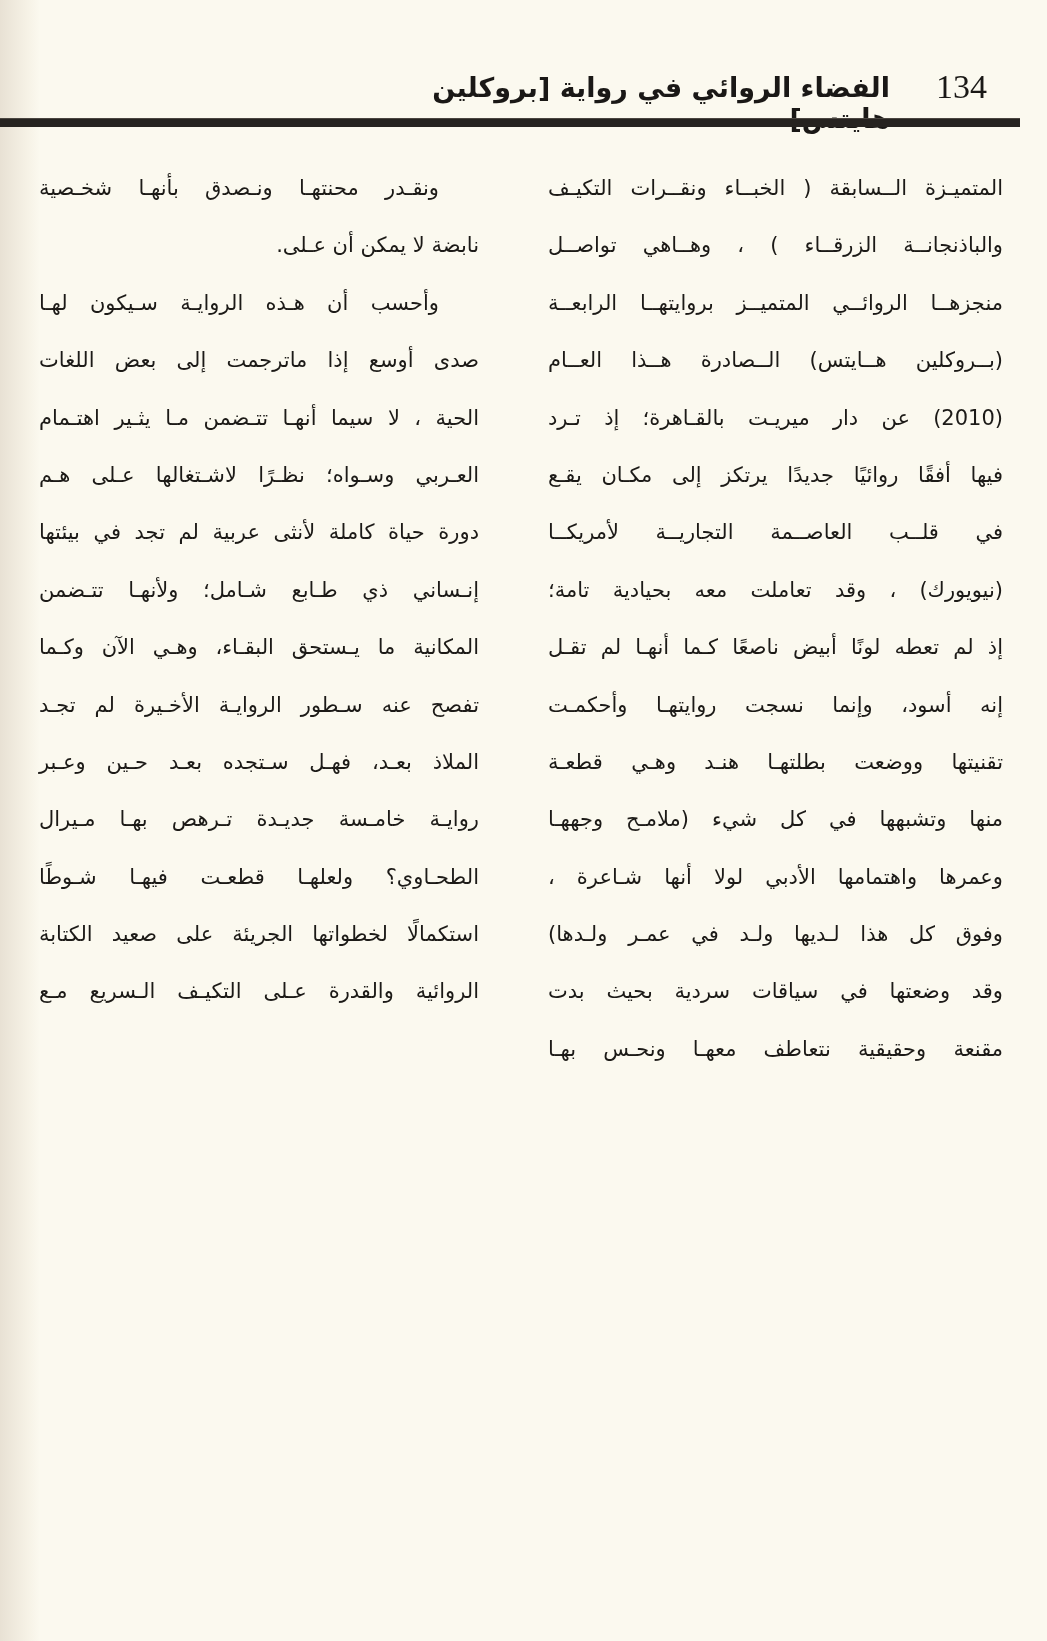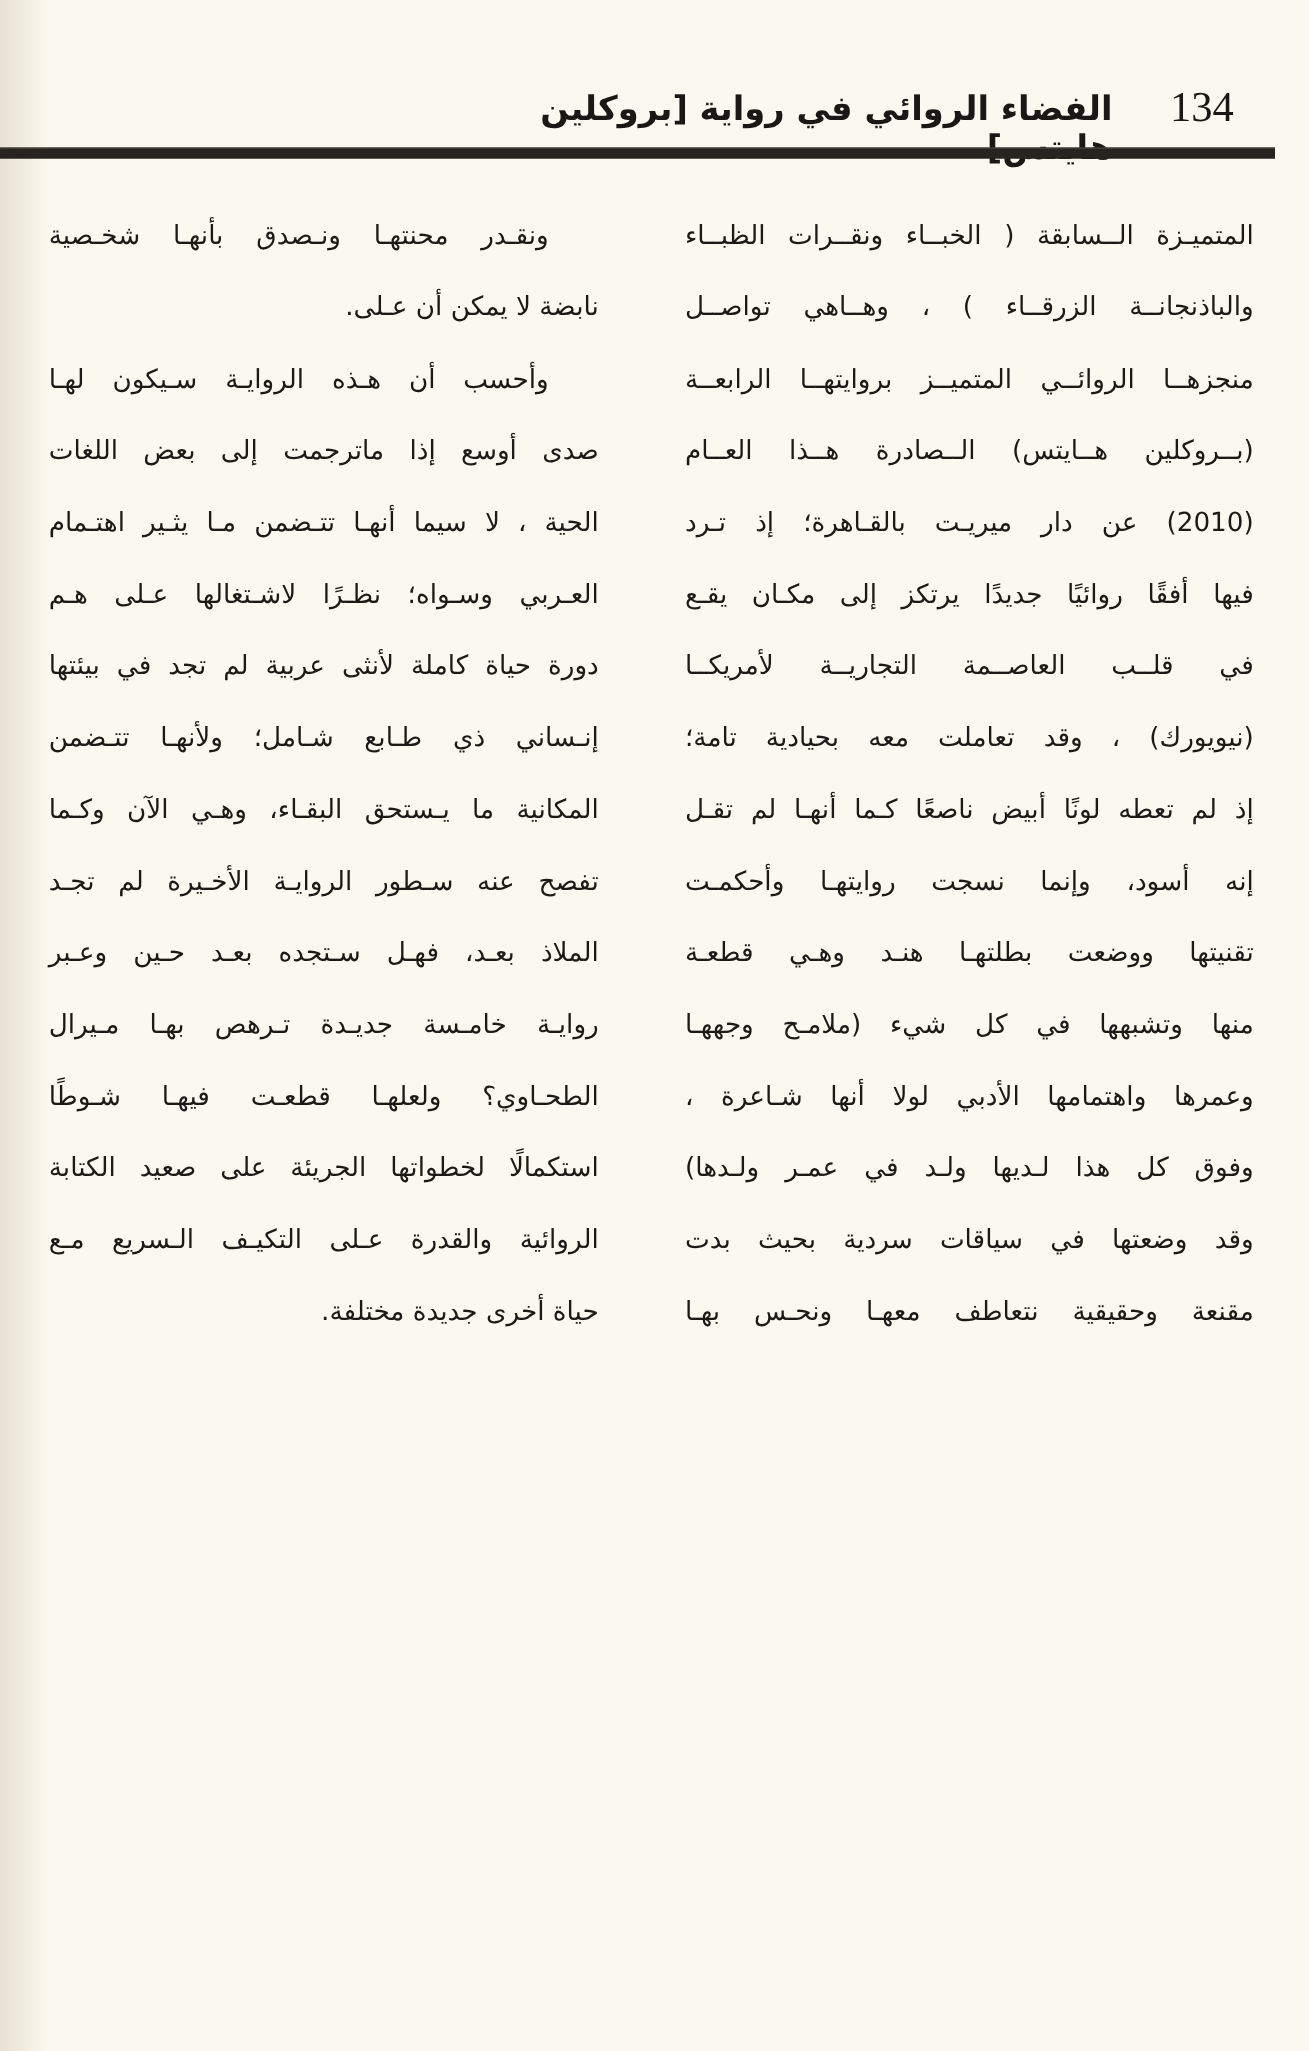--- a/index.html
+++ b/index.html
@@ -94,21 +94,21 @@
 
 <div class="page-shade"></div>
 
 <div class="running-header">
   <span class="header-title">الفضاء الروائي في رواية [بروكلين هايتس]</span>
   <span class="page-number">134</span>
 </div>
 <div class="header-rule"></div>
 
 <div class="column col-right">
-  <span class="line">المتميـزة الــسابقة ( الخبــاء ونقــرات الظبــاء</span>
+  <span class="line">المتميـزة الــسابقة ( الخبــاء ونقــرات التكيـف</span>
   <span class="line">والباذنجانــة الزرقــاء ) ، وهــاهي تواصــل</span>
   <span class="line">منجزهــا الروائــي المتميــز بروايتهــا الرابعــة</span>
   <span class="line">(بــروكلين هــايتس) الــصادرة هــذا العــام</span>
   <span class="line">(2010) عن دار ميريـت بالقـاهرة؛ إذ تـرد</span>
   <span class="line">فيها أفقًا روائيًا جديدًا يرتكز إلى مكـان يقـع</span>
   <span class="line">في قلــب العاصــمة التجاريــة لأمريكــا</span>
   <span class="line">(نيويورك) ، وقد تعاملت معه بحيادية تامة؛</span>
   <span class="line">إذ لم تعطه لونًا أبيض ناصعًا كـما أنهـا لم تقـل</span>
   <span class="line">إنه أسود، وإنما نسجت روايتهـا وأحكمـت</span>
   <span class="line">تقنيتها ووضعت بطلتهـا هنـد وهـي قطعـة</span>
@@ -128,14 +128,13 @@
   <span class="line">العـربي وسـواه؛ نظـرًا لاشـتغالها عـلى هـم</span>
   <span class="line">دورة حياة كاملة لأنثى عربية لم تجد في بيئتها</span>
   <span class="line">إنـساني ذي طـابع شـامل؛ ولأنهـا تتـضمن</span>
   <span class="line">المكانية ما يـستحق البقـاء، وهـي الآن وكـما</span>
   <span class="line">تفصح عنه سـطور الروايـة الأخـيرة لم تجـد</span>
   <span class="line">الملاذ بعـد، فهـل سـتجده بعـد حـين وعـبر</span>
   <span class="line">روايـة خامـسة جديـدة تـرهص بهـا مـيرال</span>
   <span class="line">الطحـاوي؟ ولعلهـا قطعـت فيهـا شـوطًا</span>
   <span class="line">استكمالًا لخطواتها الجريئة على صعيد الكتابة</span>
   <span class="line">الروائية والقدرة عـلى التكيـف الـسريع مـع</span>
-  <span class="line last">حياة أخرى جديدة مختلفة.</span>
 </div>
 
 </body></html>

